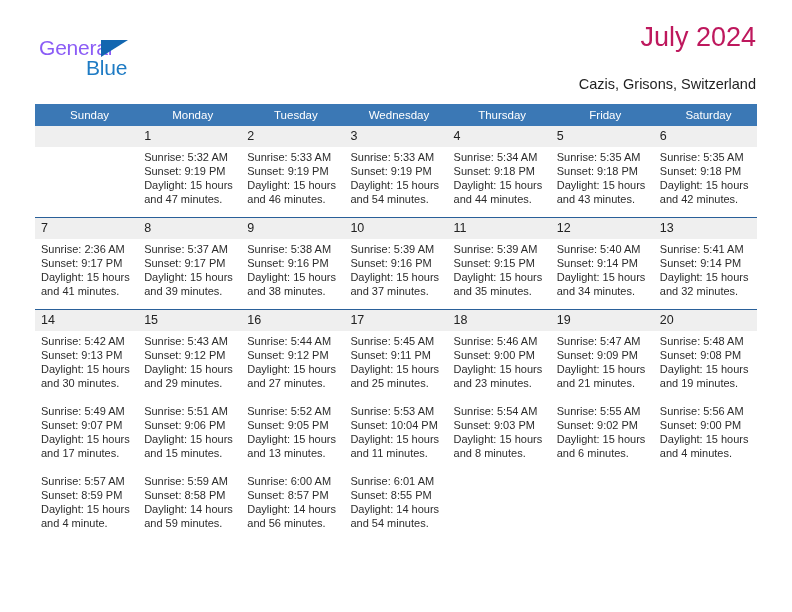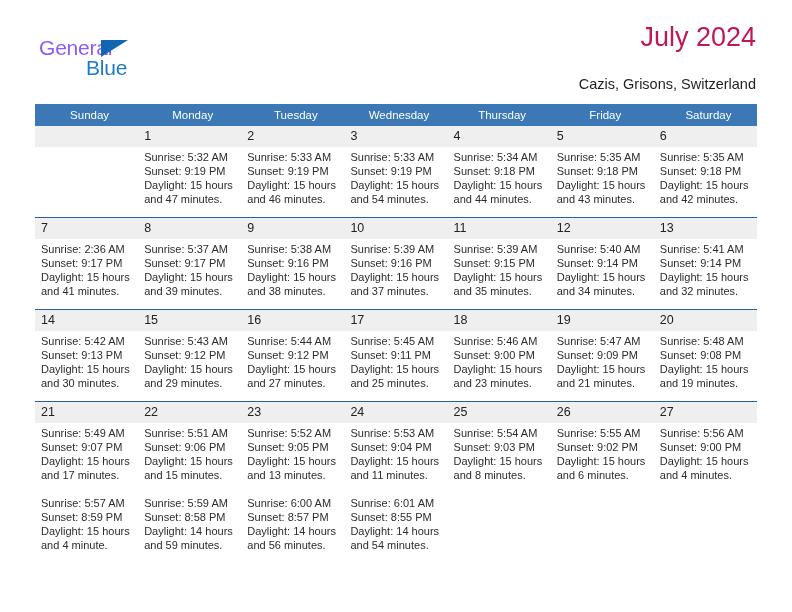--- a/index.html
+++ b/index.html
@@ -316,29 +316,20 @@
             <span class="info-line">Daylight: 15 hours</span>
             <span class="info-line">and 21 minutes.</span>
           </td>
           <td>
             <span class="info-line">Sunrise: 5:48 AM</span>
             <span class="info-line">Sunset: 9:08 PM</span>
             <span class="info-line">Daylight: 15 hours</span>
             <span class="info-line">and 19 minutes.</span>
           </td>
         </tr>
-        <tr class="week-nums">
-          <td>21</td>
-          <td>22</td>
-          <td>23</td>
-          <td>24</td>
-          <td>25</td>
-          <td>26</td>
-          <td>27</td>
-        </tr>
         <tr class="week-info">
           <td>
             <span class="info-line">Sunrise: 5:49 AM</span>
             <span class="info-line">Sunset: 9:07 PM</span>
             <span class="info-line">Daylight: 15 hours</span>
             <span class="info-line">and 17 minutes.</span>
           </td>
           <td>
             <span class="info-line">Sunrise: 5:51 AM</span>
             <span class="info-line">Sunset: 9:06 PM</span>
@@ -346,21 +337,21 @@
             <span class="info-line">and 15 minutes.</span>
           </td>
           <td>
             <span class="info-line">Sunrise: 5:52 AM</span>
             <span class="info-line">Sunset: 9:05 PM</span>
             <span class="info-line">Daylight: 15 hours</span>
             <span class="info-line">and 13 minutes.</span>
           </td>
           <td>
             <span class="info-line">Sunrise: 5:53 AM</span>
-            <span class="info-line">Sunset: 9:04 PM</span>
+            <span class="info-line">Sunset: 10:04 PM</span>
             <span class="info-line">Daylight: 15 hours</span>
             <span class="info-line">and 11 minutes.</span>
           </td>
           <td>
             <span class="info-line">Sunrise: 5:54 AM</span>
             <span class="info-line">Sunset: 9:03 PM</span>
             <span class="info-line">Daylight: 15 hours</span>
             <span class="info-line">and 8 minutes.</span>
           </td>
           <td>

